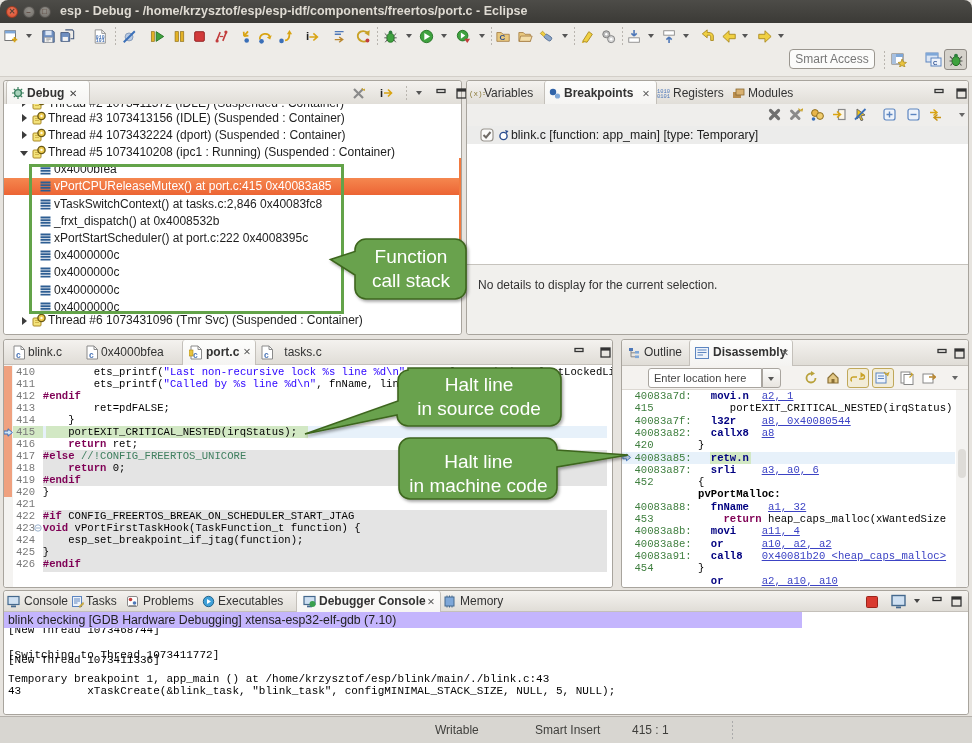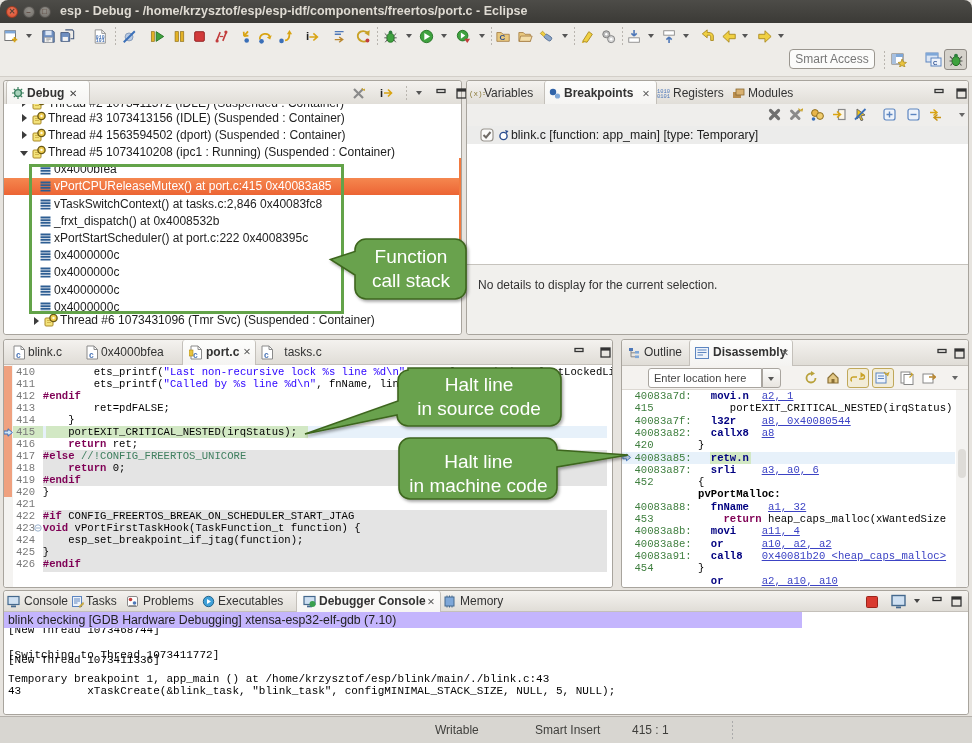--- a/index.html
+++ b/index.html
@@ -329,21 +329,21 @@
           <span class="ttext">Thread #3 1073413156 (IDLE) (Suspended : Container)</span>
         </div>
       <div class="trow" style="top:22.8px;">
           <i class="arr-c" style="left:18px;"></i>
           <svg class="thico2" viewBox="0 0 15 14">
             <rect x="1" y="5" width="8" height="8" rx="1" fill="#f3e27a" stroke="#ab8b28" stroke-width="1"></rect>
             <path d="M3 7.5 H7 M3 9.5 H7" stroke="#c9aa3f" stroke-width="0.8"></path>
             <circle cx="9.5" cy="5" r="3.6" fill="#f0cc4e" stroke="#6b5a14" stroke-width="1.4"></circle>
             <circle cx="9.5" cy="5" r="1.2" fill="#fffbe0"></circle>
           </svg>
-          <span class="ttext">Thread #4 1563594502 (dport) (Suspended : Container)</span>
+          <span class="ttext">Thread #4 1073432224 (dport) (Suspended : Container)</span>
         </div>
       <div class="trow" style="top:40px;">
           <i class="arr-e" style="left:16px;"></i>
           <svg class="thico2" viewBox="0 0 15 14">
             <rect x="1" y="5" width="8" height="8" rx="1" fill="#f3e27a" stroke="#ab8b28" stroke-width="1"></rect>
             <path d="M3 7.5 H7 M3 9.5 H7" stroke="#c9aa3f" stroke-width="0.8"></path>
             <circle cx="9.5" cy="5" r="3.6" fill="#f0cc4e" stroke="#6b5a14" stroke-width="1.4"></circle>
             <circle cx="9.5" cy="5" r="1.2" fill="#fffbe0"></circle>
           </svg>
           <span class="ttext">Thread #5 1073410208 (ipc1 : Running) (Suspended : Container)</span>
@@ -395,21 +395,21 @@
             <path d="M0.5 1.5 H10.5 M0.5 4.2 H10.5 M0.5 6.9 H10.5 M0.5 9.6 H10.5" stroke="#2e5e93" stroke-width="1.9"></path>
           </svg>
           <span class="stext">0x4000000c</span>
         </div>
       <div class="trow" style="top:194.8px;">
           <svg class="stico2" viewBox="0 0 11 11">
             <path d="M0.5 1.5 H10.5 M0.5 4.2 H10.5 M0.5 6.9 H10.5 M0.5 9.6 H10.5" stroke="#2e5e93" stroke-width="1.9"></path>
           </svg>
           <span class="stext">0x4000000c</span>
         </div>
-      <div class="trow" style="top:208px;margin-left:12px;">
+      <div class="trow" style="top:208px;">
           <i class="arr-c" style="left:18px;"></i>
           <svg class="thico2" viewBox="0 0 15 14">
             <rect x="1" y="5" width="8" height="8" rx="1" fill="#f3e27a" stroke="#ab8b28" stroke-width="1"></rect>
             <path d="M3 7.5 H7 M3 9.5 H7" stroke="#c9aa3f" stroke-width="0.8"></path>
             <circle cx="9.5" cy="5" r="3.6" fill="#f0cc4e" stroke="#6b5a14" stroke-width="1.4"></circle>
             <circle cx="9.5" cy="5" r="1.2" fill="#fffbe0"></circle>
           </svg>
           <span class="ttext">Thread #6 1073431096 (Tmr Svc) (Suspended : Container)</span>
         </div>
       <div id="greenrect" style="position:absolute;left:25px;top:60px;width:315px;height:150px;border:3px solid #63a349;z-index:5;"></div>

